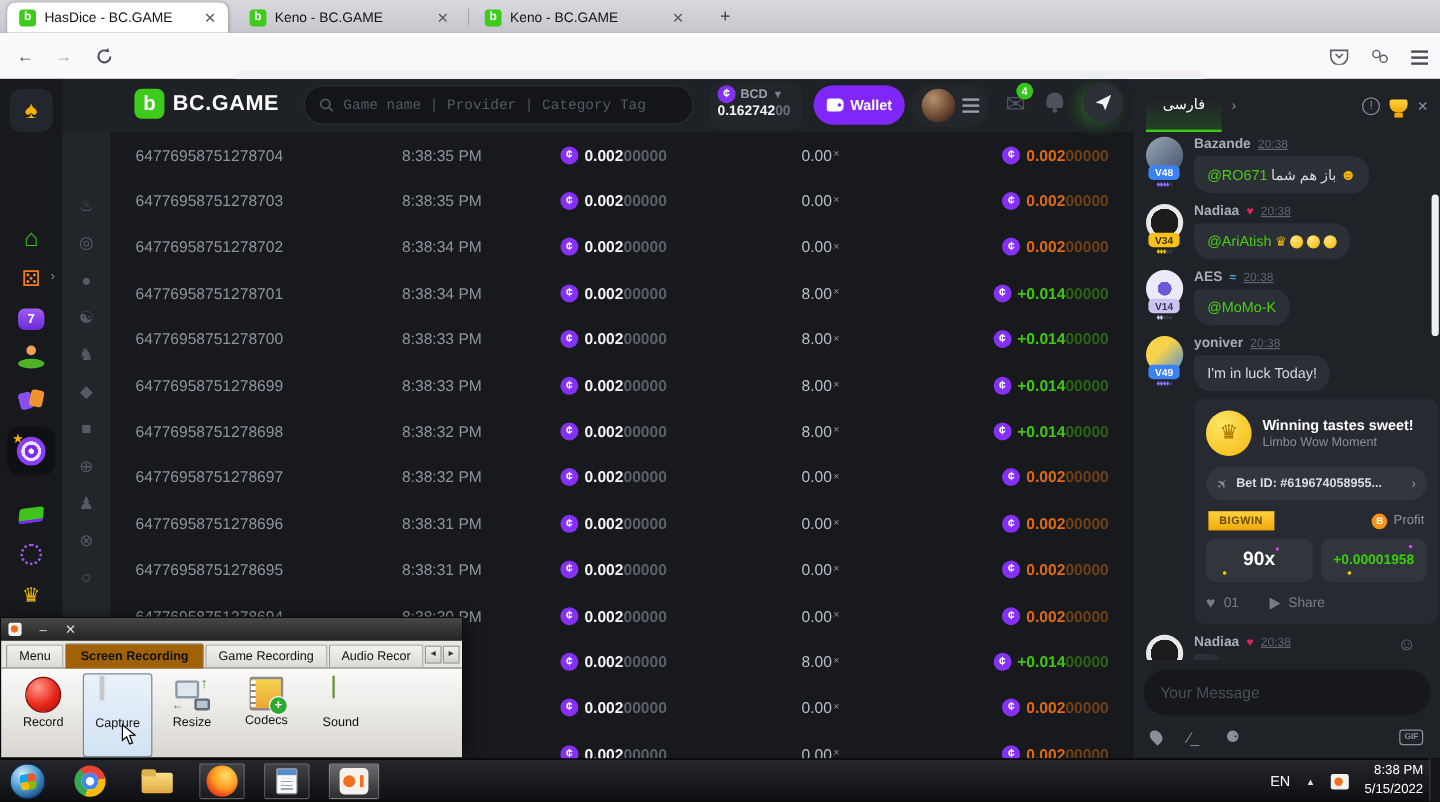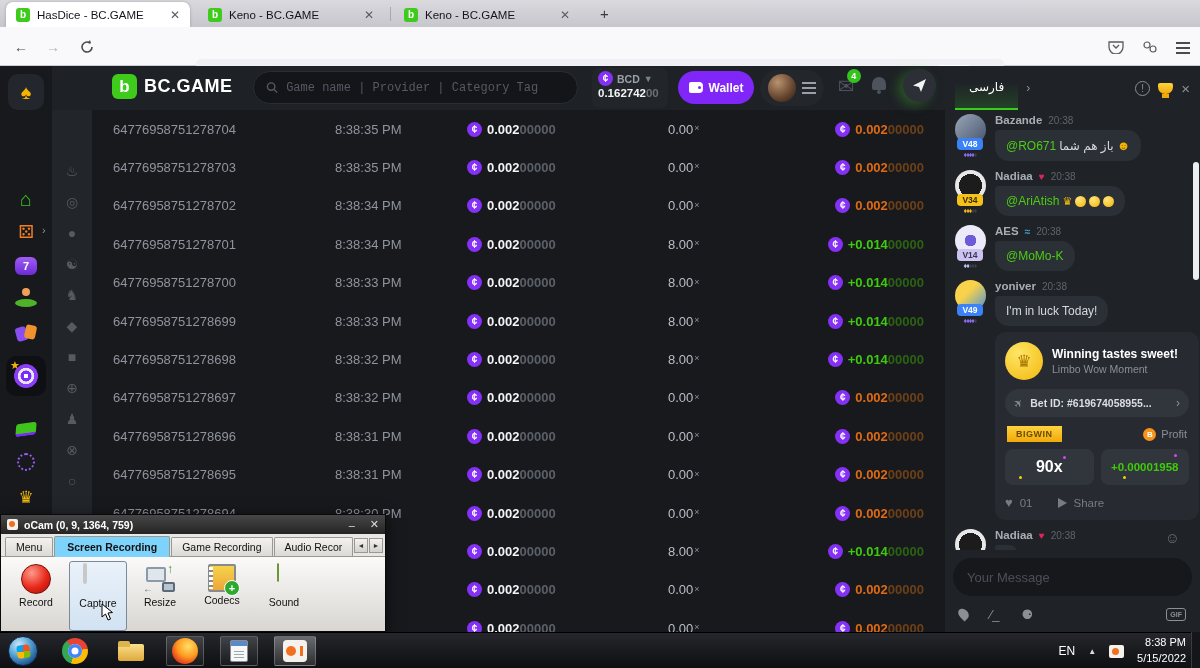--- a/index.html
+++ b/index.html
@@ -150,21 +150,21 @@
   .vbadge { margin-top:-7px; z-index:2; font-size:8.5px; font-weight:800; border-radius:4px; padding:1px 5px; }
   .b-purple { background:#3b82f6; color:#fff; }
   .b-gold { background:#f5c21b; color:#3a2c00; }
   .b-lav { background:#cdc3f2; color:#3a3550; }
   .gems { font-size:7px; letter-spacing:-1px; margin-top:1px; }
   .gp { color:#8e6bf2; } .gg { color:#f0b90b; } .gl { color:#b9c6f2; } .gd { color:#3a3e45; }
   .mbody { flex:1; min-width:0; }
   .mhead { font-size:11.5px; font-weight:bold; color:#a8adb5; display:flex; align-items:center; gap:6px; }
   .mhead .sfx { font-size:10px; }
   .red { color:#e0245e; } .blue { color:#4aa8e0; }
-  .mtime { color:#5f646c; font-weight:normal; font-size:10px; }
+  .mtime { color:#5f646c; font-weight:normal; font-size:10px;text-decoration:underline; }
   .bubble { display:inline-flex; align-items:center; gap:3px; background:#2b2f36; border-radius:4px 14px 14px 14px;
     padding:8px 11px; margin-top:4px; font-size:12px; color:#d6d9dd; max-width:180px; }
   .mention { color:#4ccc12; }
   .rtl { direction:rtl; unicode-bidi:embed; }
   .emo { display:inline-block; width:11px; height:11px; border-radius:50%;
     background:radial-gradient(circle at 35% 30%,#ffe680,#f5b301); flex:none; }
   .laugh { color:#f5b301; font-size:13px; width:auto; height:auto; background:none; border-radius:0; }
   .crowng { color:#f0b90b; font-size:11px; }
   
   .card { width:204px; background:#272b31; border-radius:10px; padding:10px; margin-top:6px; }
@@ -216,21 +216,21 @@
   #octitle { height:19px; background:linear-gradient(#474747,#242424); display:flex; align-items:center;
     padding:0 6px; gap:6px; }
   .ocico { width:11px; height:11px; background:#f5f2ee; border-radius:2px; position:relative; }
   .ocico:after { content:""; position:absolute; left:2px; top:2px; width:6px; height:6px; border-radius:50%; background:#f07020; }
   #octitle .t { color:#fff; font-size:10.5px; font-weight:bold; flex:1; }
   #octitle .wb { color:#ddd; font-size:11px; margin-left:9px; }
   #octabs { height:23px; background:#e9e7e3; display:flex; align-items:flex-end; padding:2px 2px 0 4px;
     border-bottom:1px solid #9a9892; position:relative; }
   .octab { font-size:10.5px; color:#111; padding:3px 10px; border:1px solid #9a9892; border-bottom:none;
     background:linear-gradient(#f4f2ef,#dcdad5); border-radius:2px 2px 0 0; margin-right:1px; white-space:nowrap; }
-  .octab.active { background:#7dd3fc; padding:4px 12px; position:relative; top:1px; font-weight:bold; }
+  .octab.active { background:#a16207; padding:4px 12px; position:relative; top:1px; font-weight:bold; }
   .ocarrows { position:absolute; right:2px; bottom:3px; display:flex; gap:1px; }
   .ocarrow { width:14px; height:15px; background:linear-gradient(#f4f2ef,#d4d2cd); border:1px solid #9a9892;
     font-size:7px; color:#333; display:flex; align-items:center; justify-content:center; }
   #ocbody { height:74px; background:linear-gradient(#fbfaf9,#d9d6d1); display:flex; padding:4px 4px 0 6px; gap:4px; }
   .ocbtn { width:58px; display:flex; flex-direction:column; align-items:center; justify-content:flex-start;
     padding-top:3px; gap:2px; border-radius:3px; }
   .ocbtn .lbl { font-size:10.5px; color:#111; }
   .ocbtn.pressed { border:1px solid #7a8a99; background:linear-gradient(#eaf2fa,#d2e2f2); }
   .ic-rec { width:30px; height:30px; border-radius:50%;
     background:radial-gradient(circle at 35% 28%,#ff9a8a,#e8281a 55%,#a01005); border:1px solid #7a0e06; }
@@ -863,21 +863,20 @@
         <span class="gif">GIF</span>
       </div>
     </div>
   </div>
 
   <div id="chatscroll"></div>
 
   <div id="ocam">
     <div id="octitle">
       <span class="ocico"></span>
-      <span class="t">oCam (0, 9, 1364, 759)</span>
       <span class="wb">–</span>
       <span class="wb">✕</span>
     </div>
     <div id="octabs">
       <span class="octab">Menu</span>
       <span class="octab active">Screen Recording</span>
       <span class="octab">Game Recording</span>
       <span class="octab">Audio Recor</span>
       <span class="ocarrows">
           <span class="ocarrow">◄</span>

